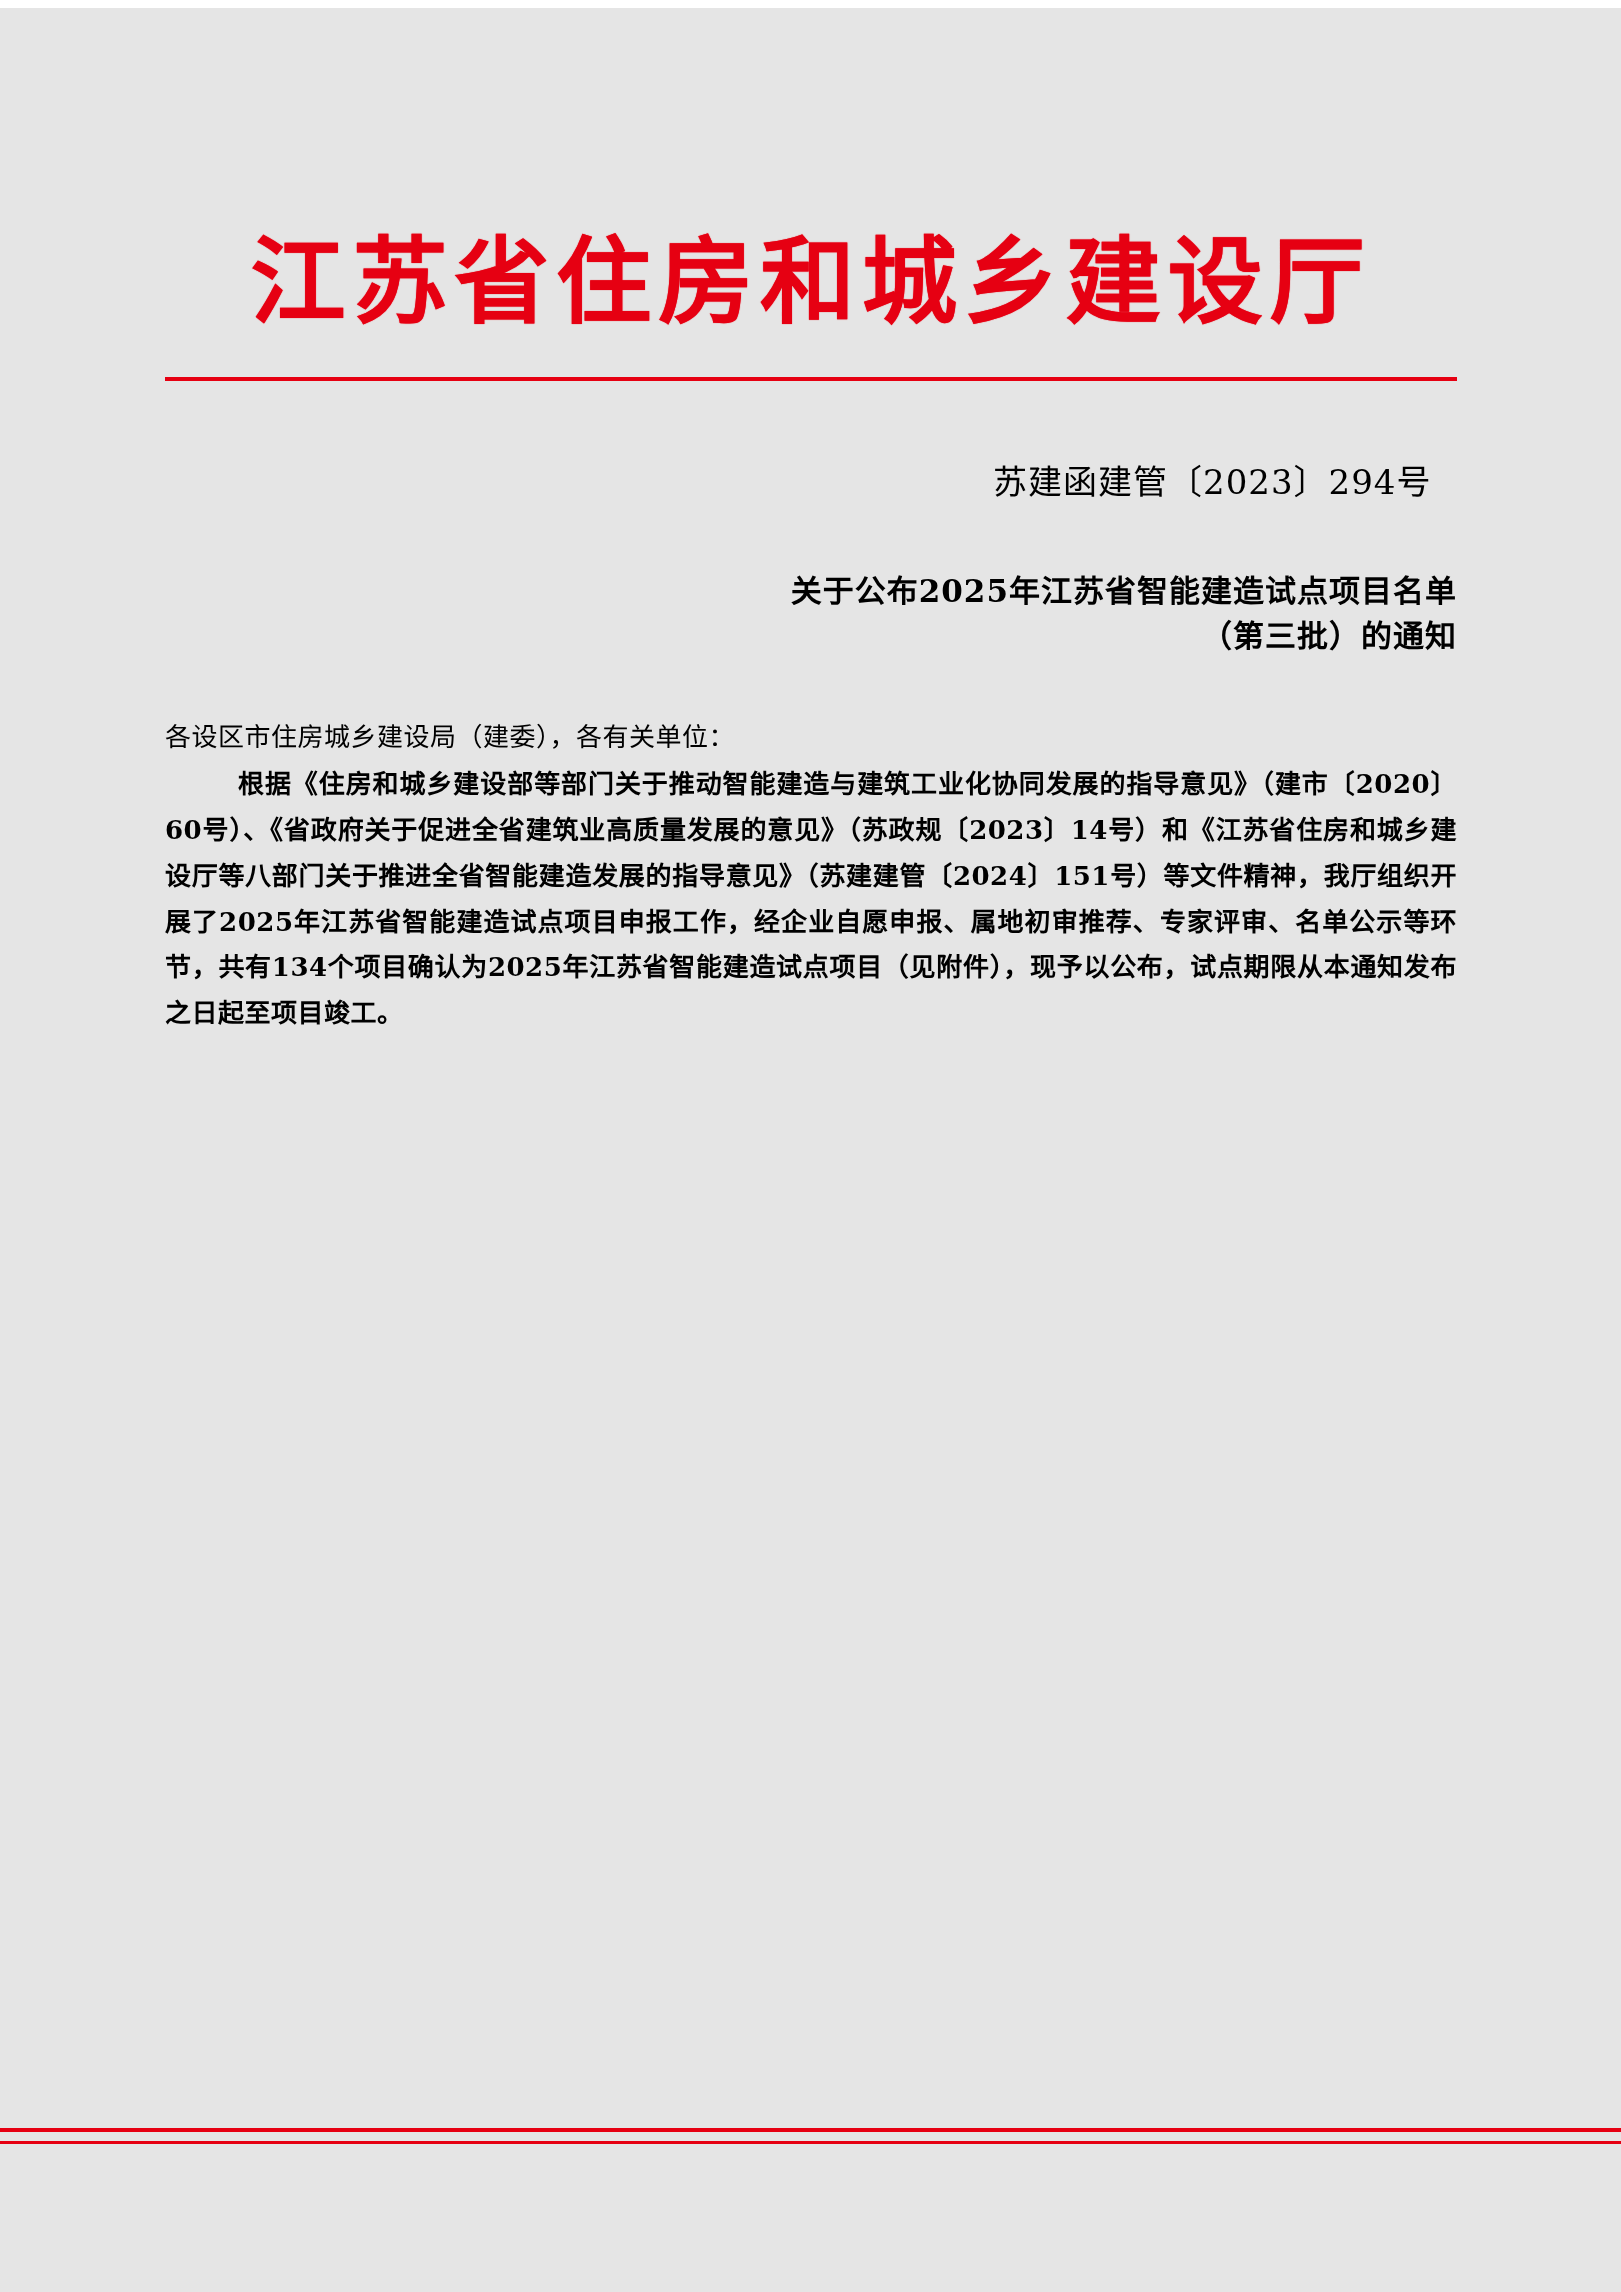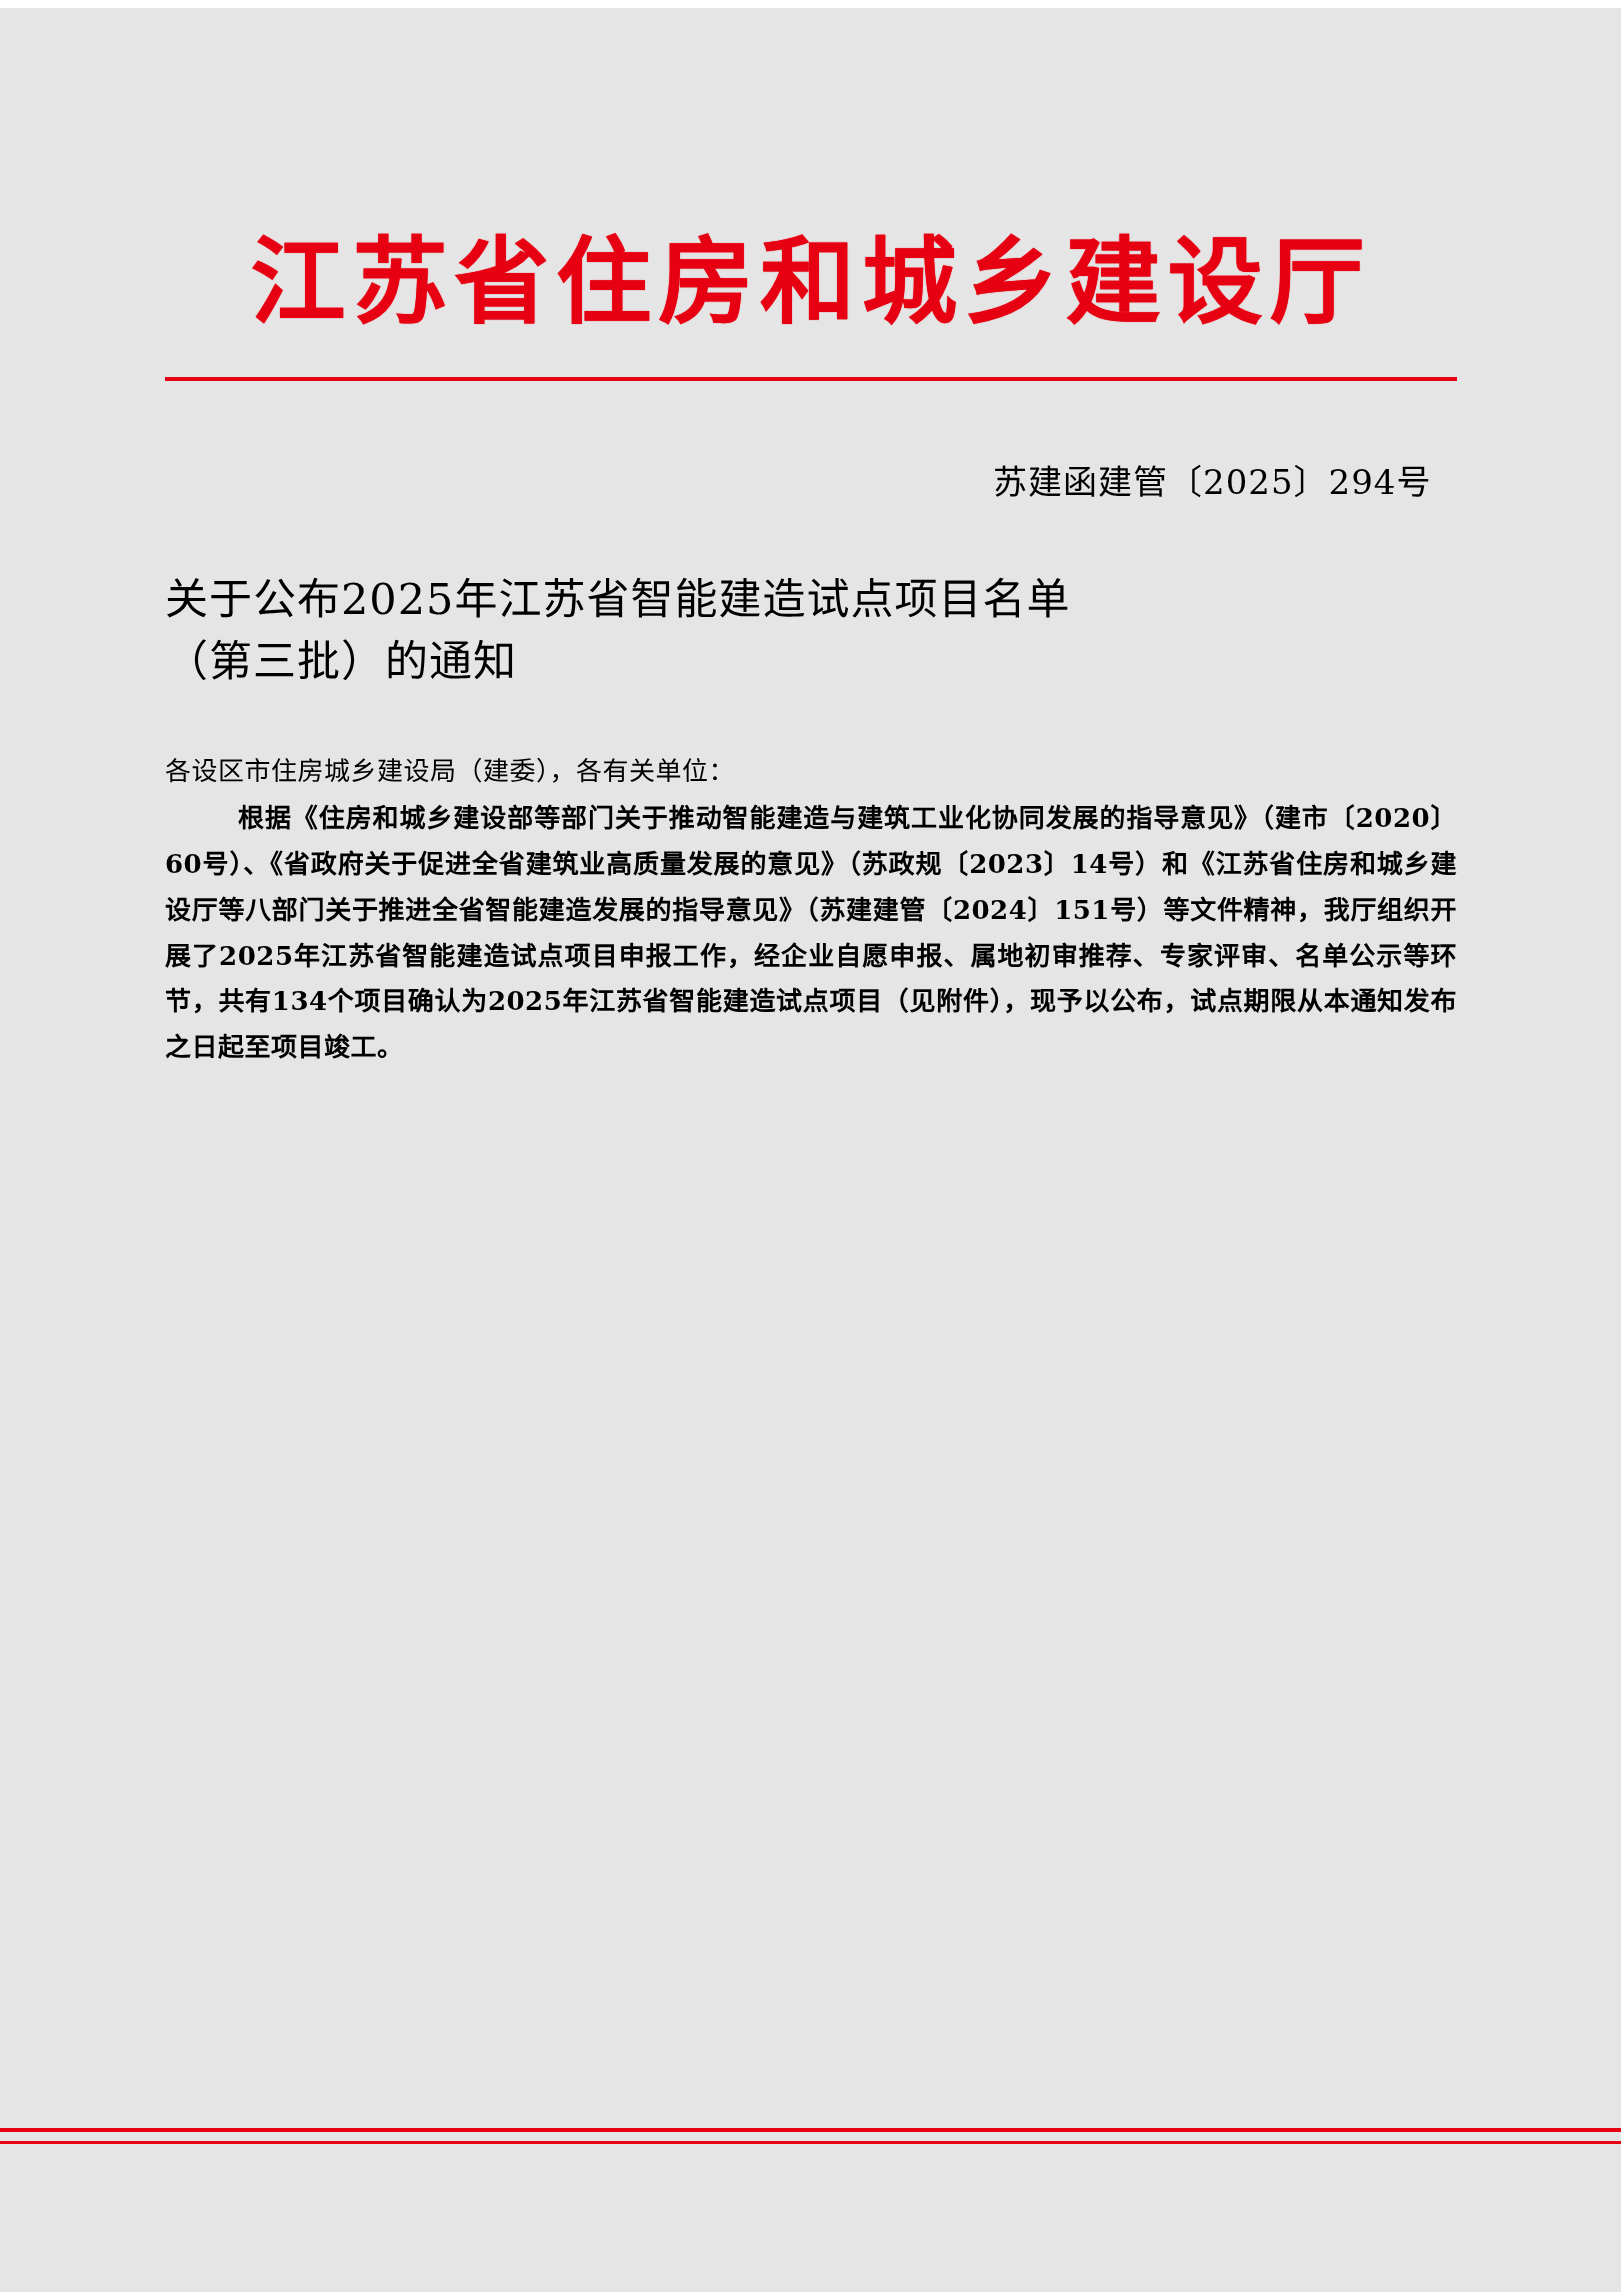--- a/index.html
+++ b/index.html
@@ -59,23 +59,23 @@
   }
   .doc-number {
     font-size: 34px;
     letter-spacing: 1px;
     font-family: "DejaVu Serif", "Liberation Serif", serif;
   }
 
   
   .doc-title {
     margin-top: 65px;
-    text-align: left;
-    font-size: 43px;
-    font-weight: normal;
+    text-align: right;
+    font-size: 31px;
+    font-weight: bold;
     line-height: 1.42;
     letter-spacing: 1px;
     font-family: "DejaVu Serif", "Liberation Serif", serif;
   }
   .doc-title .line {
     display: block;
   }
 
   
   .body-text {
@@ -120,21 +120,21 @@
 
 <div class="page">
   <div class="content">
 
     <div class="masthead">
       <div class="masthead-title">江苏省住房和城乡建设厅</div>
       <div class="masthead-rule"></div>
     </div>
 
     <div class="doc-number-row">
-      <span class="doc-number">苏建函建管〔2025〕294号</span>
+      <span class="doc-number">苏建函建管〔2023〕294号</span>
     </div>
 
     <div class="doc-title">
       <span class="line">关于公布2025年江苏省智能建造试点项目名单</span>
       <span class="line">（第三批）的通知</span>
     </div>
 
     <div class="body-text">
       <p class="p-noindent">各设区市住房城乡建设局（建委），各有关单位：</p>
       <p class="p-indent">根据《住房和城乡建设部等部门关于推动智能建造与建筑工业化协同发展的指导意见》（建市〔2020〕60号）、《省政府关于促进全省建筑业高质量发展的意见》（苏政规〔2023〕14号）和《江苏省住房和城乡建设厅等八部门关于推进全省智能建造发展的指导意见》（苏建建管〔2024〕151号）等文件精神，我厅组织开展了2025年江苏省智能建造试点项目申报工作，经企业自愿申报、属地初审推荐、专家评审、名单公示等环节，共有134个项目确认为2025年江苏省智能建造试点项目（见附件），现予以公布，试点期限从本通知发布之日起至项目竣工。</p>

